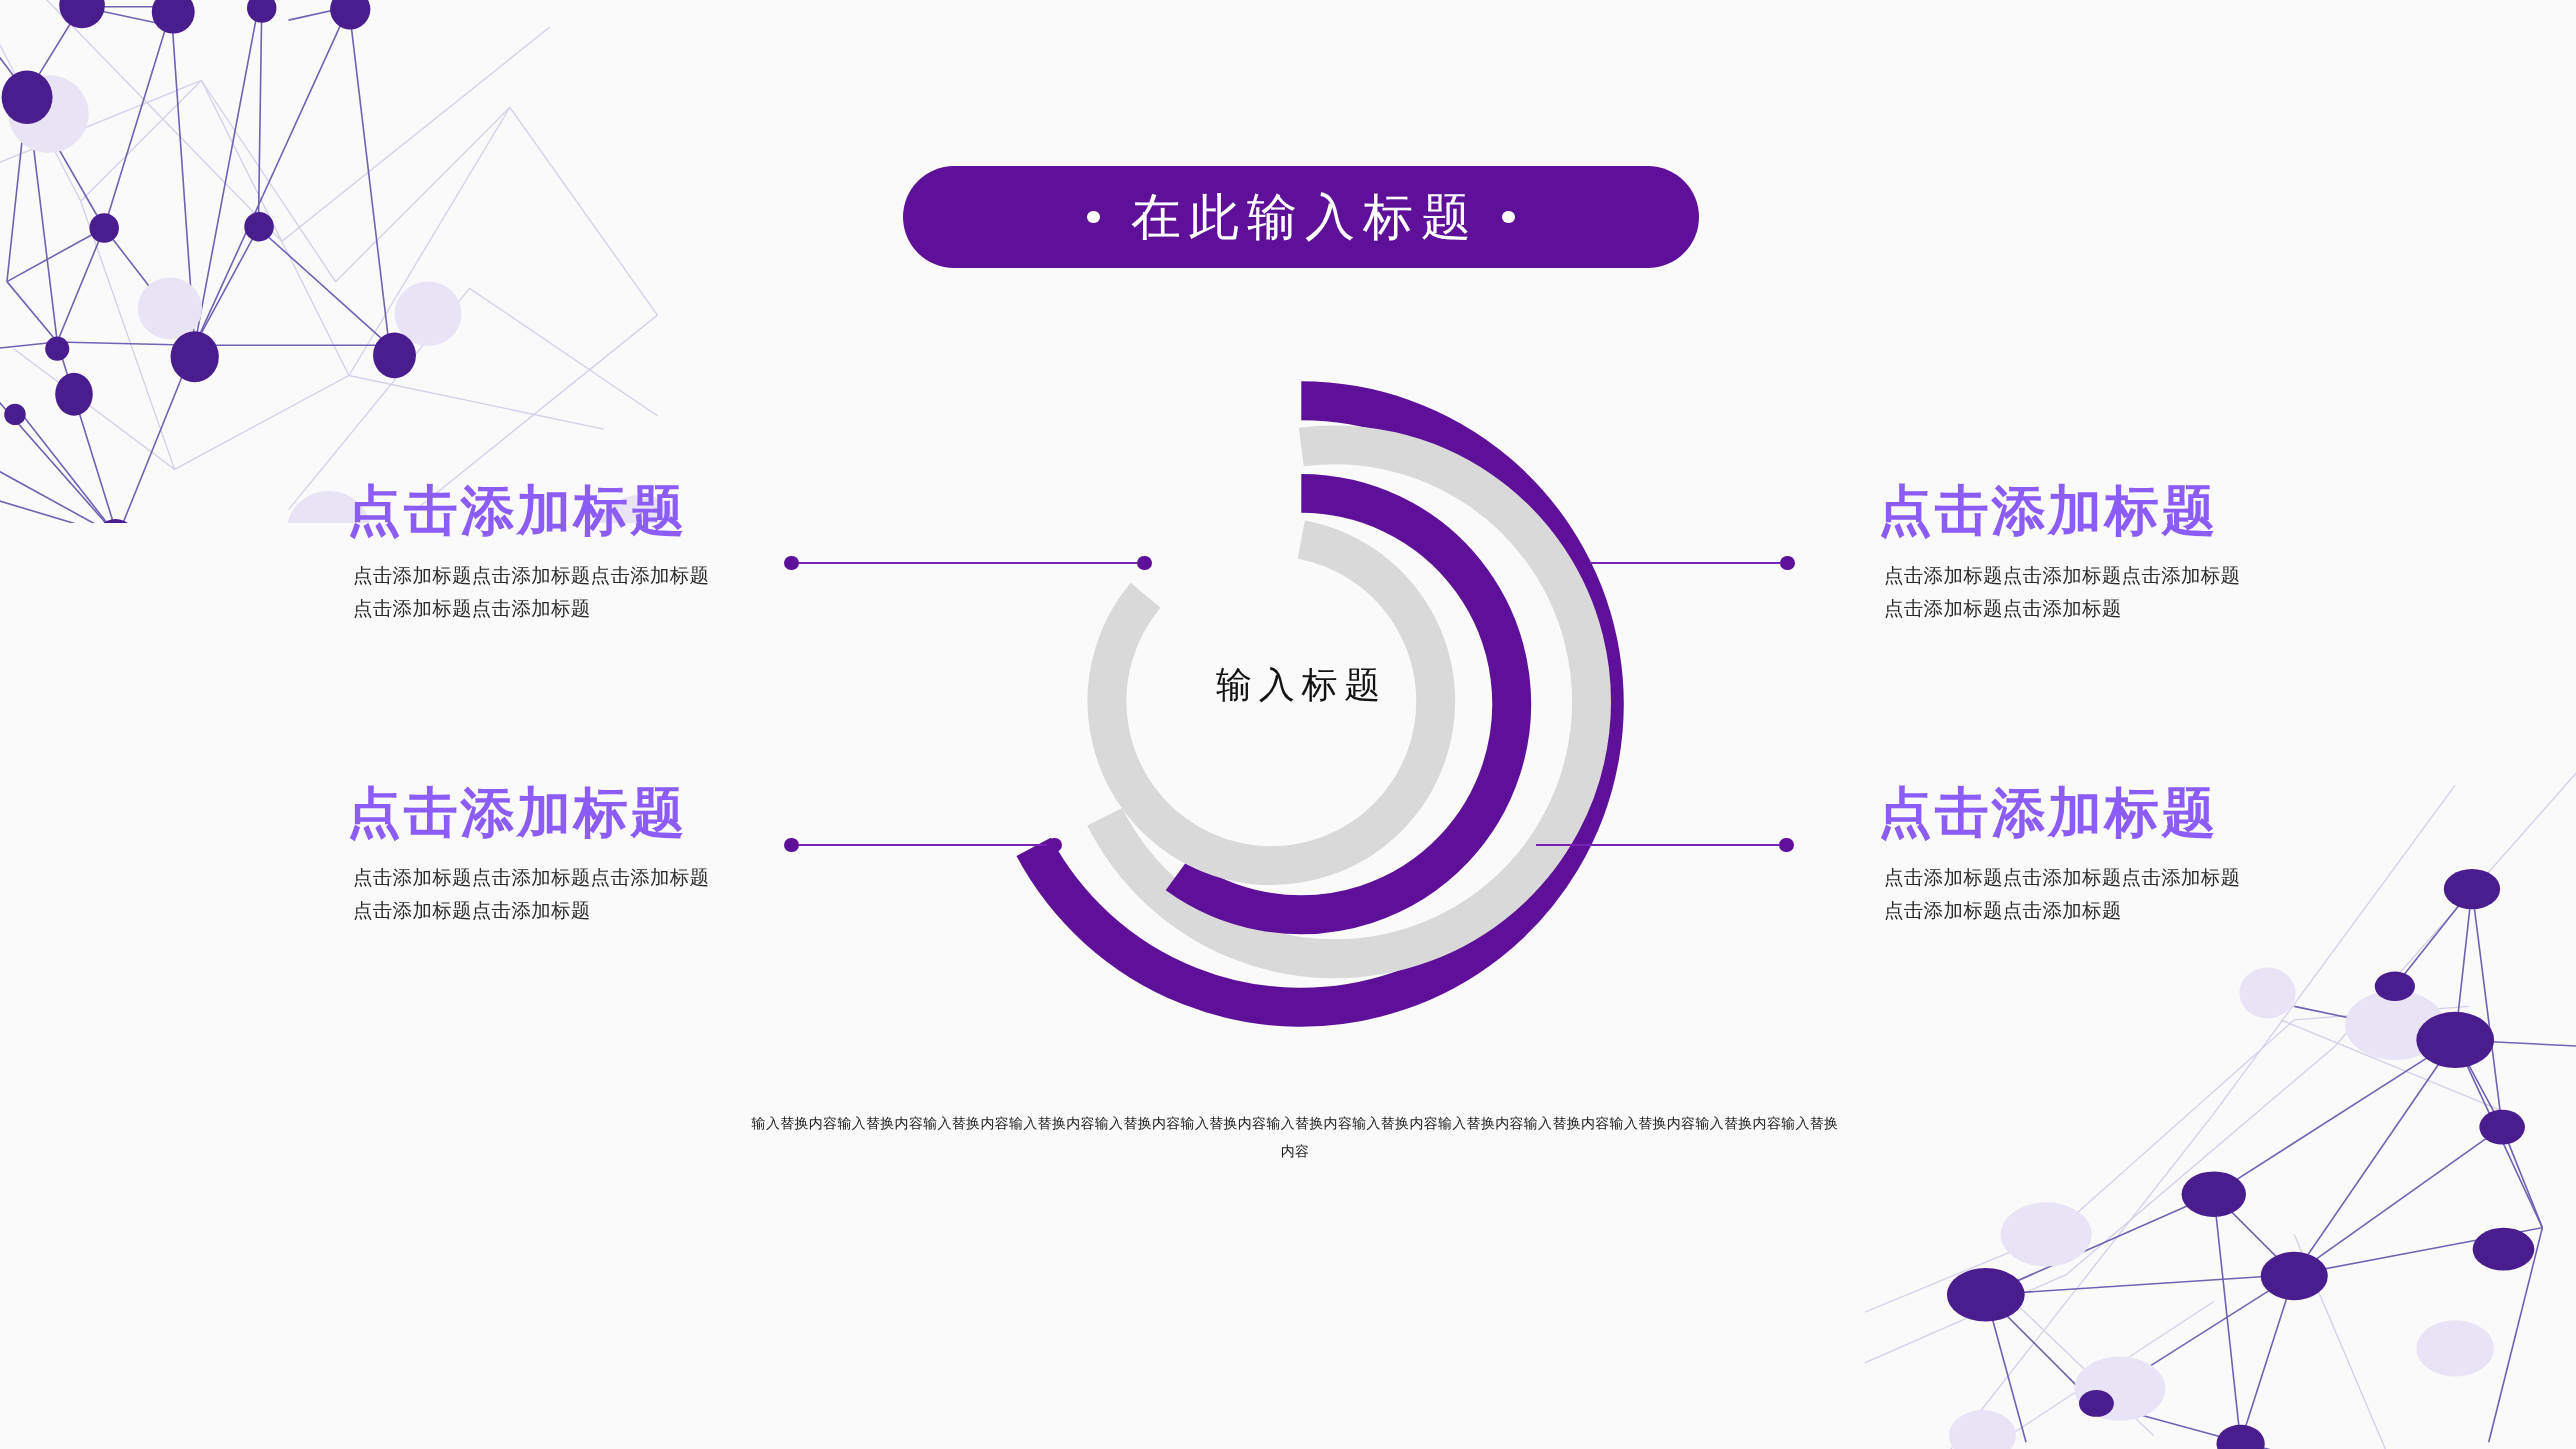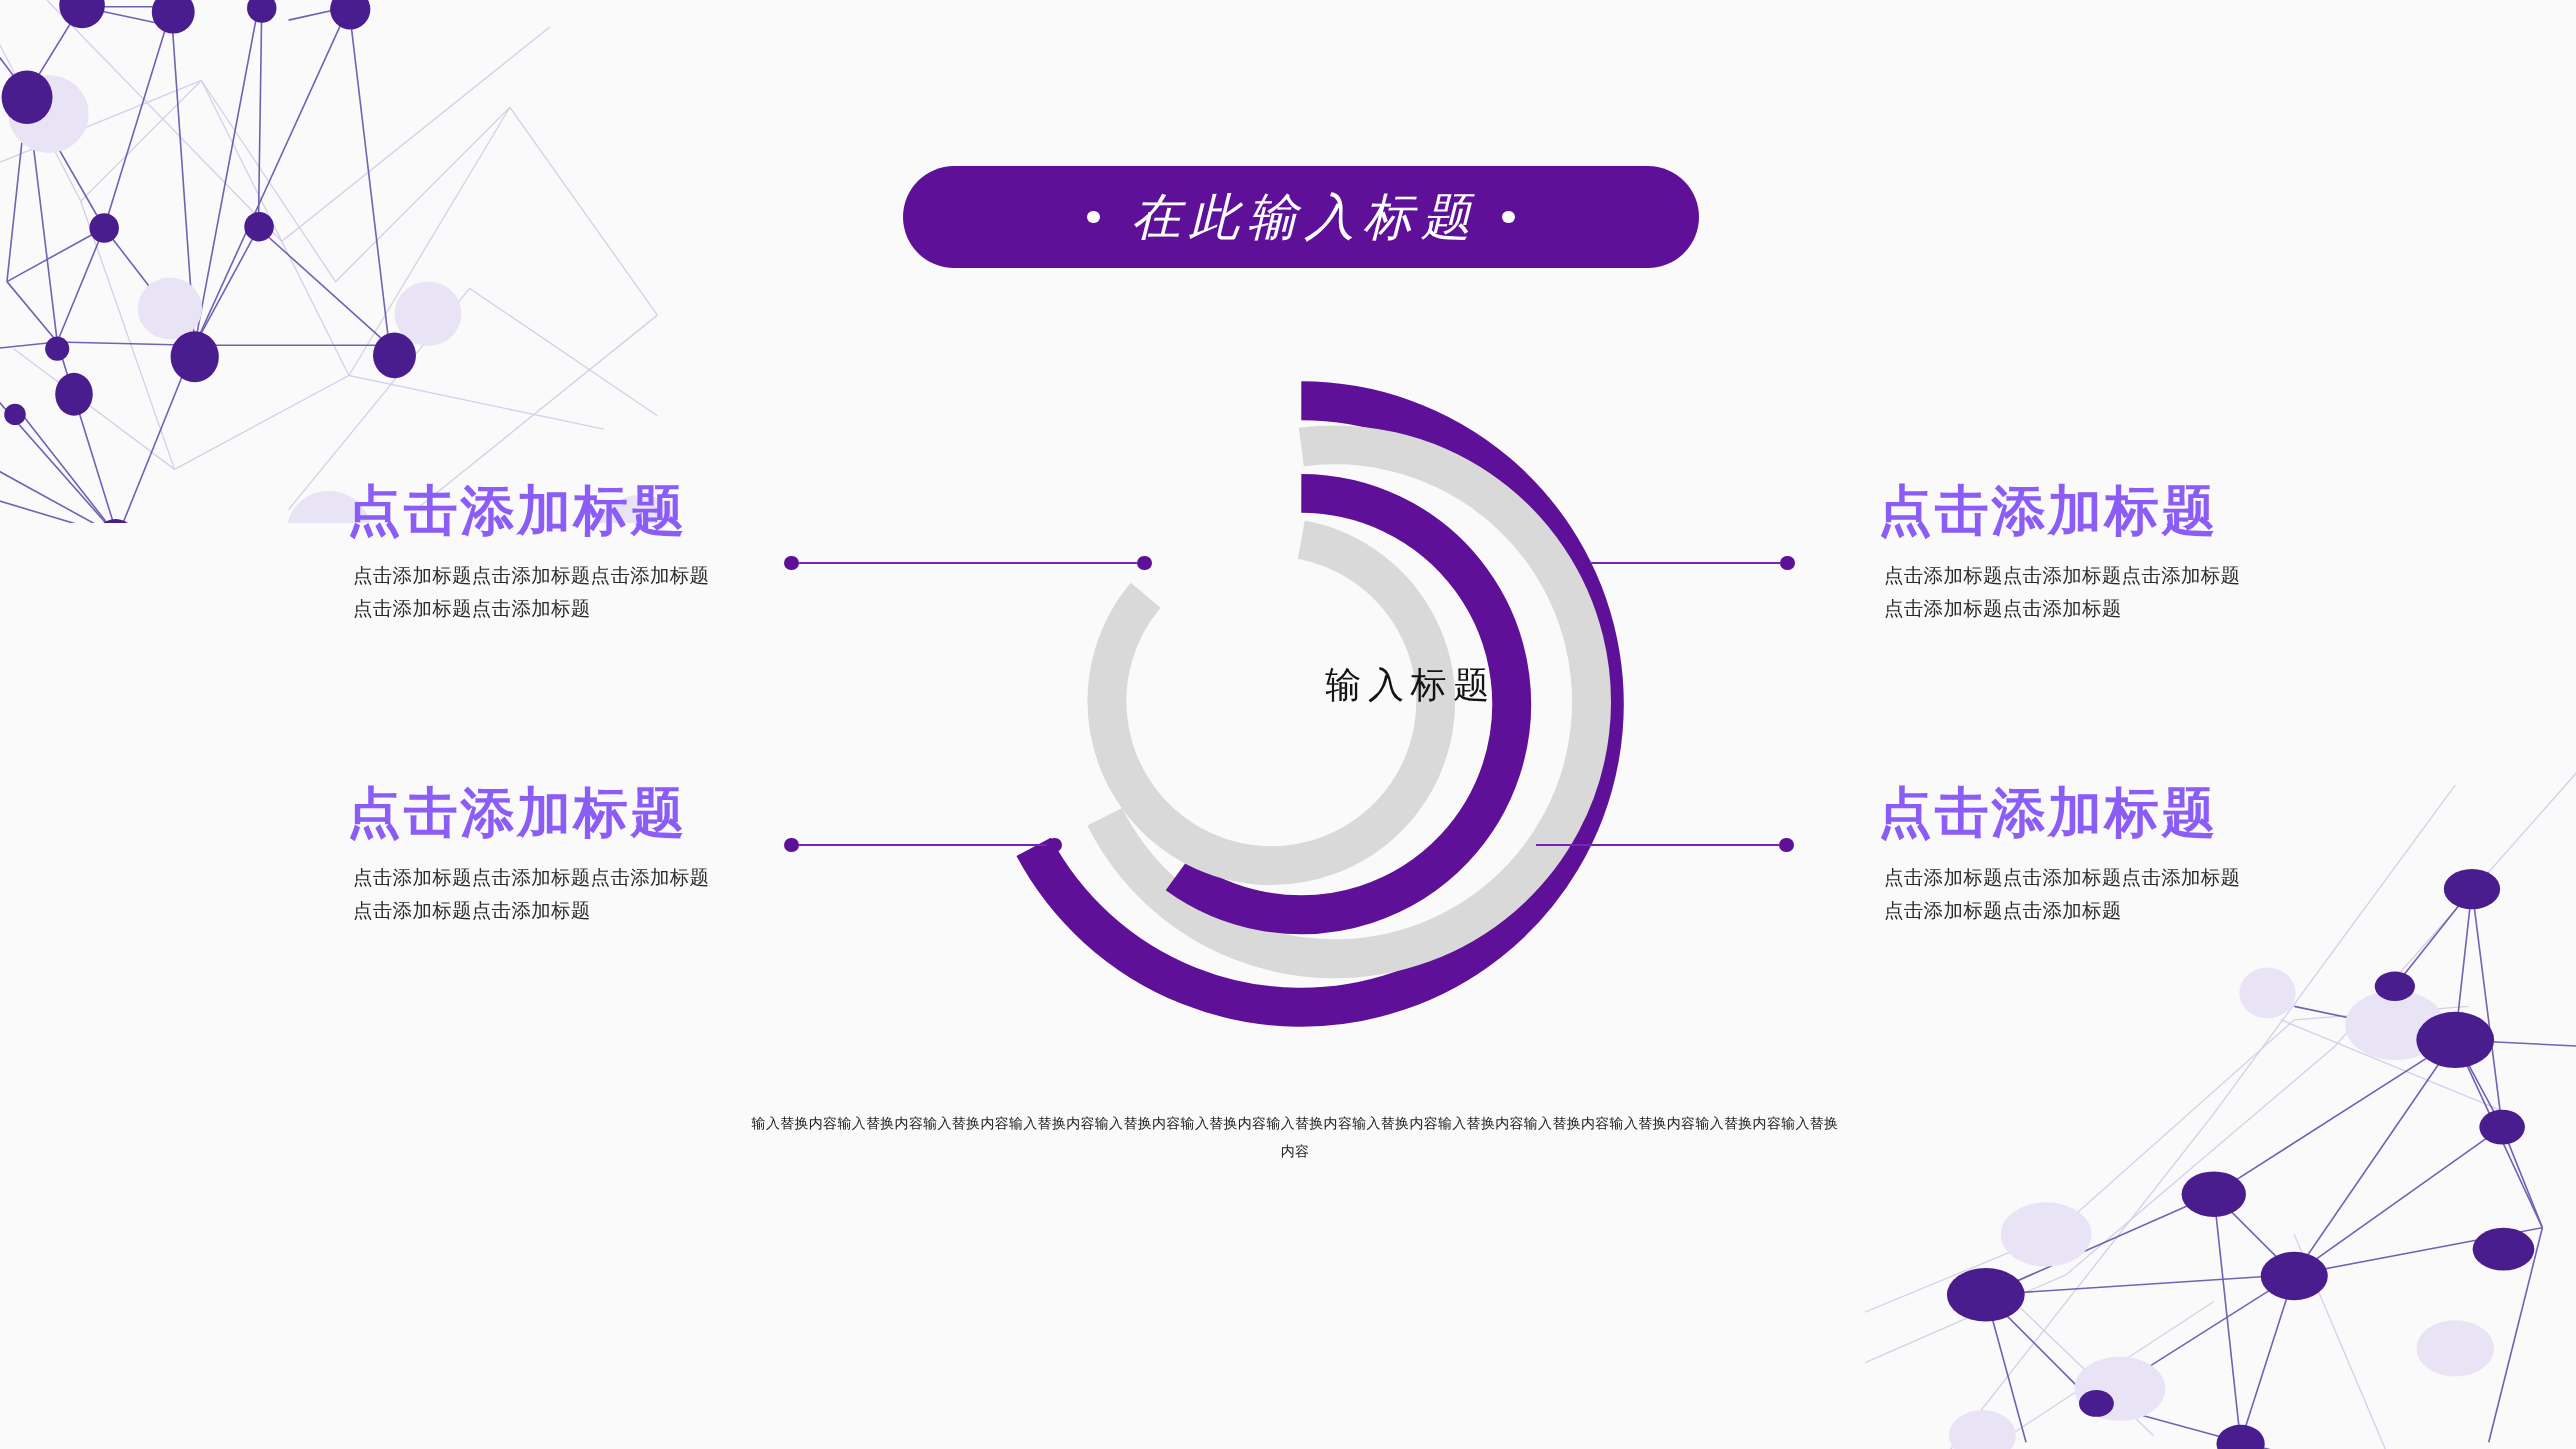--- a/index.html
+++ b/index.html
@@ -32,21 +32,20 @@
     left: 903px;
     top: 166px;
     width: 796px;
     height: 102px;
     background: #5e1198;
     border-radius: 51px;
     display: flex;
     align-items: center;
     justify-content: center;
     gap: 23px;
-    font-style: italic;
   }
   #title-banner .bullet {
     width: 12.7px;
     height: 12.7px;
     border-radius: 50%;
     background: #ffffff;
     flex: 0 0 auto;
   }
   #title-banner .title-text {
     color: #ffffff;
@@ -65,21 +64,21 @@
     width: 698px;
     height: 738px;
   }
   #ring-wrap svg { display: block; width: 100%; height: 100%; }
 
   #center-label {
     position: absolute;
     left: 1107px;
     top: 661px;
     width: 389px;
-    text-align: right;
+    text-align: center;
     font-size: 36px;
     letter-spacing: 6.7px;
     color: #141414;
     white-space: nowrap;
   }
 
   
   .connector {
     position: absolute;
     height: 16px;

